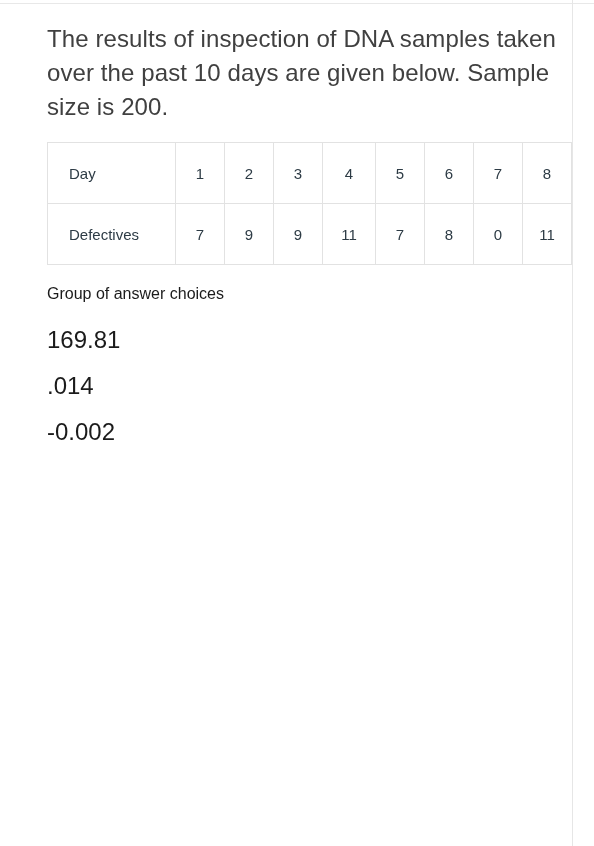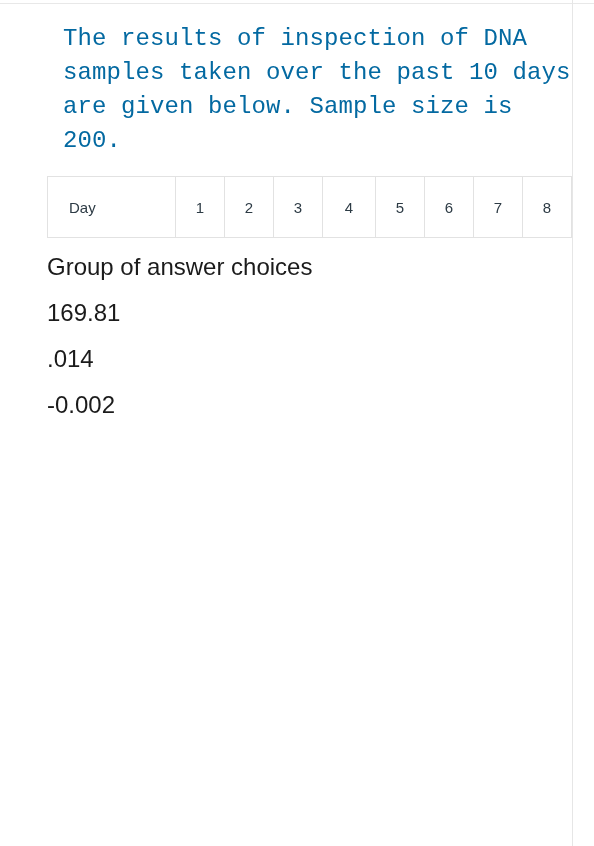--- a/index.html
+++ b/index.html
@@ -44,33 +44,32 @@
   }
 
   .content {
     position: absolute;
     left: 47px;
     top: 22px;
     width: 525px;
   }
 
   p.para {
-    margin: 0 0 14px 16px;
+    margin: 0 0 14px 0;
     font-size: 24px;
     line-height: 34px;
-    color: #0369a1;
+    color: #404040;
     font-weight: 400;
     letter-spacing: 0.1px;
-    font-family: Liberation Mono, monospace;
   }
   p.para:last-child { margin-bottom: 0; }
 
   .choices-heading {
     margin: 0 0 12px 0;
-    font-size: 24px;
+    font-size: 16px;
     line-height: 34px;
     color: #1b1b1b;
   }
 
   .choice {
     margin: 0 0 12px 0;
     font-size: 24px;
     line-height: 34px;
     color: #1b1b1b;
   }
@@ -138,20 +137,31 @@
             <td class="row-label">Day</td>
             <td>1</td>
             <td>2</td>
             <td>3</td>
             <td>4</td>
             <td>5</td>
             <td>6</td>
             <td>7</td>
             <td>8</td>
           </tr>
+          <tr>
+            <td class="row-label">Defectives</td>
+            <td>7</td>
+            <td>9</td>
+            <td>9</td>
+            <td>11</td>
+            <td>7</td>
+            <td>8</td>
+            <td>0</td>
+            <td>11</td>
+          </tr>
         </tbody>
       </table>
     </div>
 
 
     <p class="choices-heading">Group of answer choices</p>
 
     <div>
       <p class="choice">169.81</p>
       <p class="choice">.014</p>

